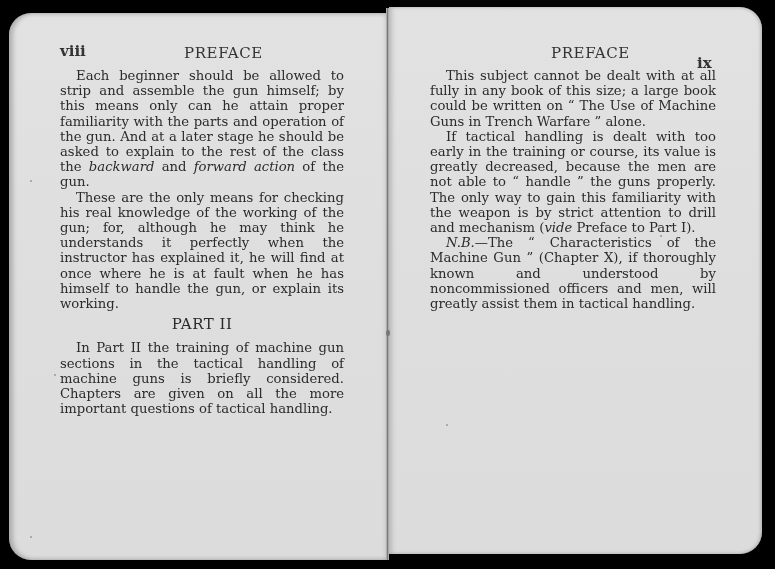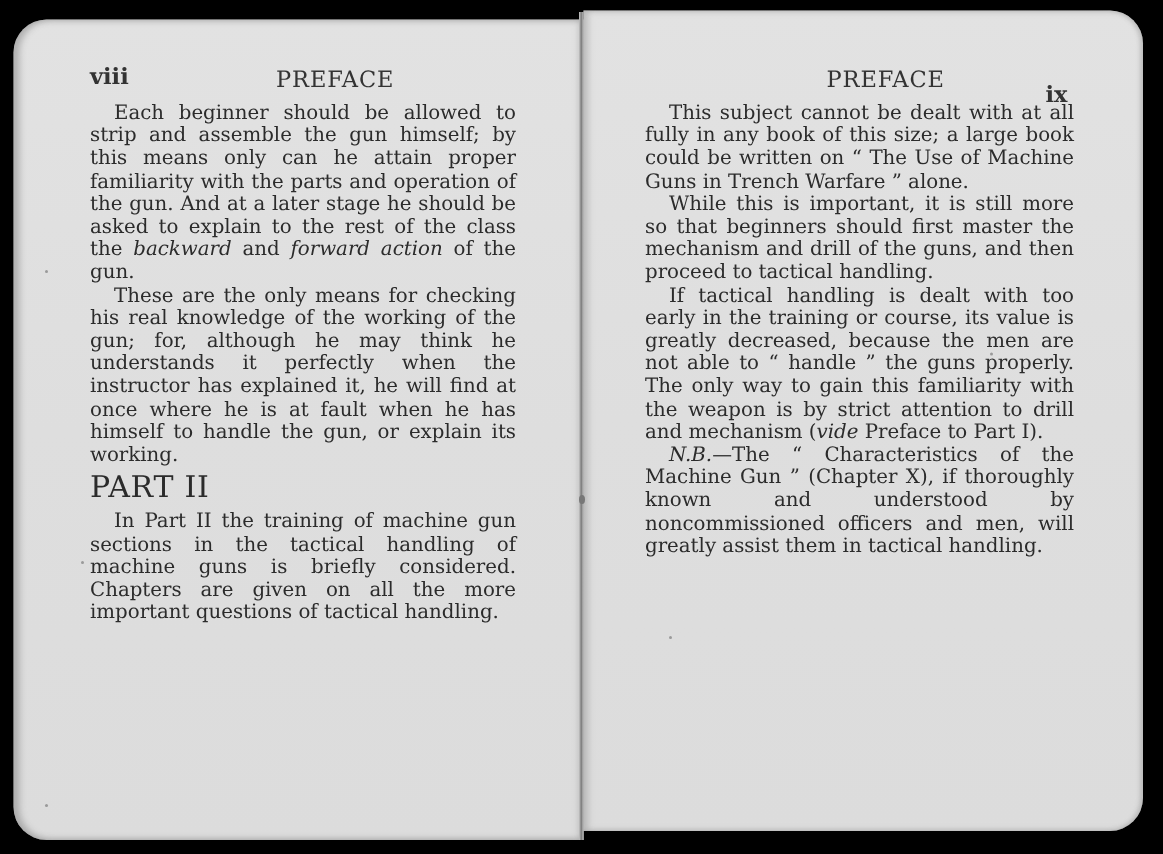--- a/index.html
+++ b/index.html
@@ -66,21 +66,22 @@
     .text-block p {
       margin: 0;
     }
     .text-block p.indent {
       text-indent: 16px;
     }
     .text-block p.cont {
       text-indent: 0;
     }
     .part-heading {
-      font-size: 20px;
+      text-align: center;
+      font-size: 15px;
       letter-spacing: 0.5px;
       margin: 6px 0 8px 0;
     }
     em { font-style: italic; }
     .speck {
       position: absolute;
       width: 2px;
       height: 2px;
       background: #9a9a9a;
       border-radius: 50%;
@@ -103,21 +104,20 @@
   <p class="indent">These are the only means for checking his real knowledge of the working of the gun; for, although he may think he understands it perfectly when the instructor has explained it, he will find at once where he is at fault when he has himself to handle the gun, or explain its working.</p>
   <div class="part-heading">PART II</div>
   <p class="indent">In Part II the training of machine gun sections in the tactical handling of machine guns is briefly considered.  Chapters are given on all the more important questions of tactical handling.</p>
 </div>
 
 <span class="running-head" style="left:551px; top:44px;">PREFACE</span>
 <span class="folio" style="left:697px; top:54px;">ix</span>
 
 <div class="text-block" style="left:430px; top:68px; width:286px;">
   <p class="indent">This subject cannot be dealt with at all fully in any book of this size; a large book could be written on “ The Use of Machine Guns in Trench Warfare ” alone.</p>
-  <p class="indent">While this is important, it is still more so that beginners should first master the mechanism and drill of the guns, and then proceed to tactical handling.</p>
   <p class="indent"><span>If tactical handling is dealt with too early in the training or course, its value is greatly decreased, because the men are not able to “ handle ” the guns properly.  The only way to gain this familiarity with the weapon is by strict attention to drill and mechanism (</span><em>vide</em><span> Preface to Part I).</span></p>
   <p class="indent"><em>N.B.</em><span>—The “ Characteristics of the Machine Gun ” (Chapter X), if thoroughly known and understood by noncommissioned officers and men, will greatly assist them in tactical handling.</span></p>
 </div>
 
 <span class="speck" style="left:30px; top:180px;"></span>
 <span class="speck" style="left:54px; top:374px;"></span>
 <span class="speck" style="left:30px; top:536px;"></span>
 <span class="speck" style="left:446px; top:424px;"></span>
 <span class="speck" style="left:660px; top:235px;"></span>
 <span class="speck" style="left:386px; top:330px; width:4px; height:6px; background:#777;"></span>

